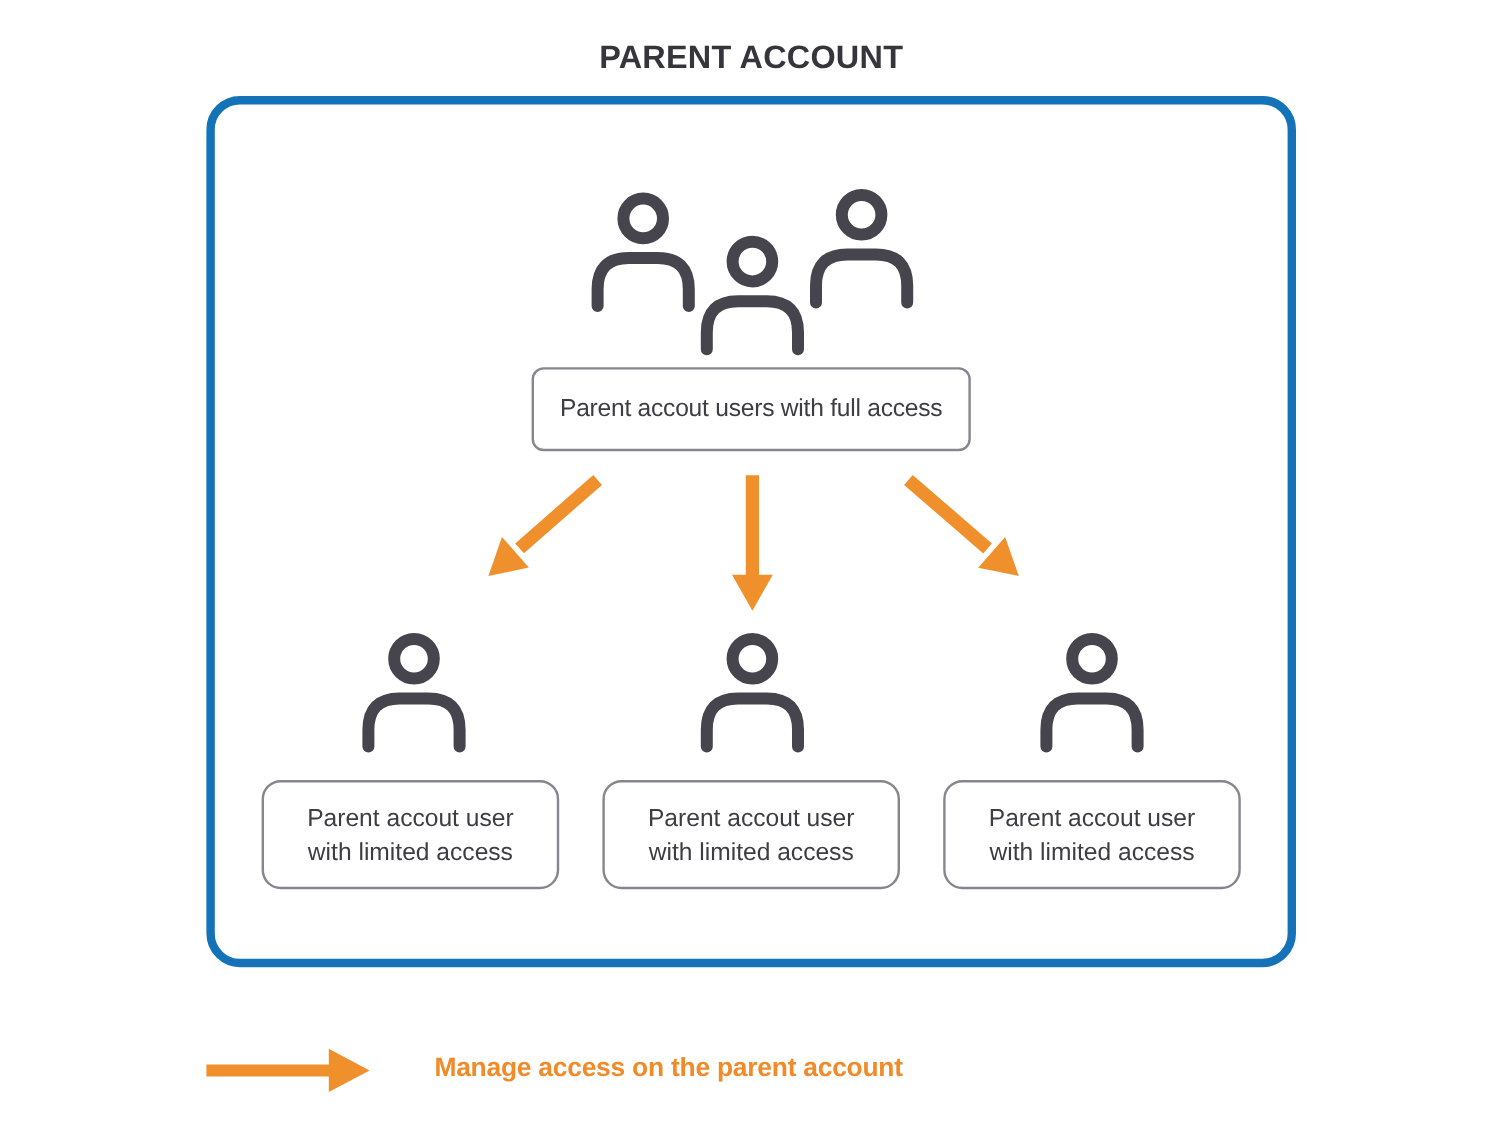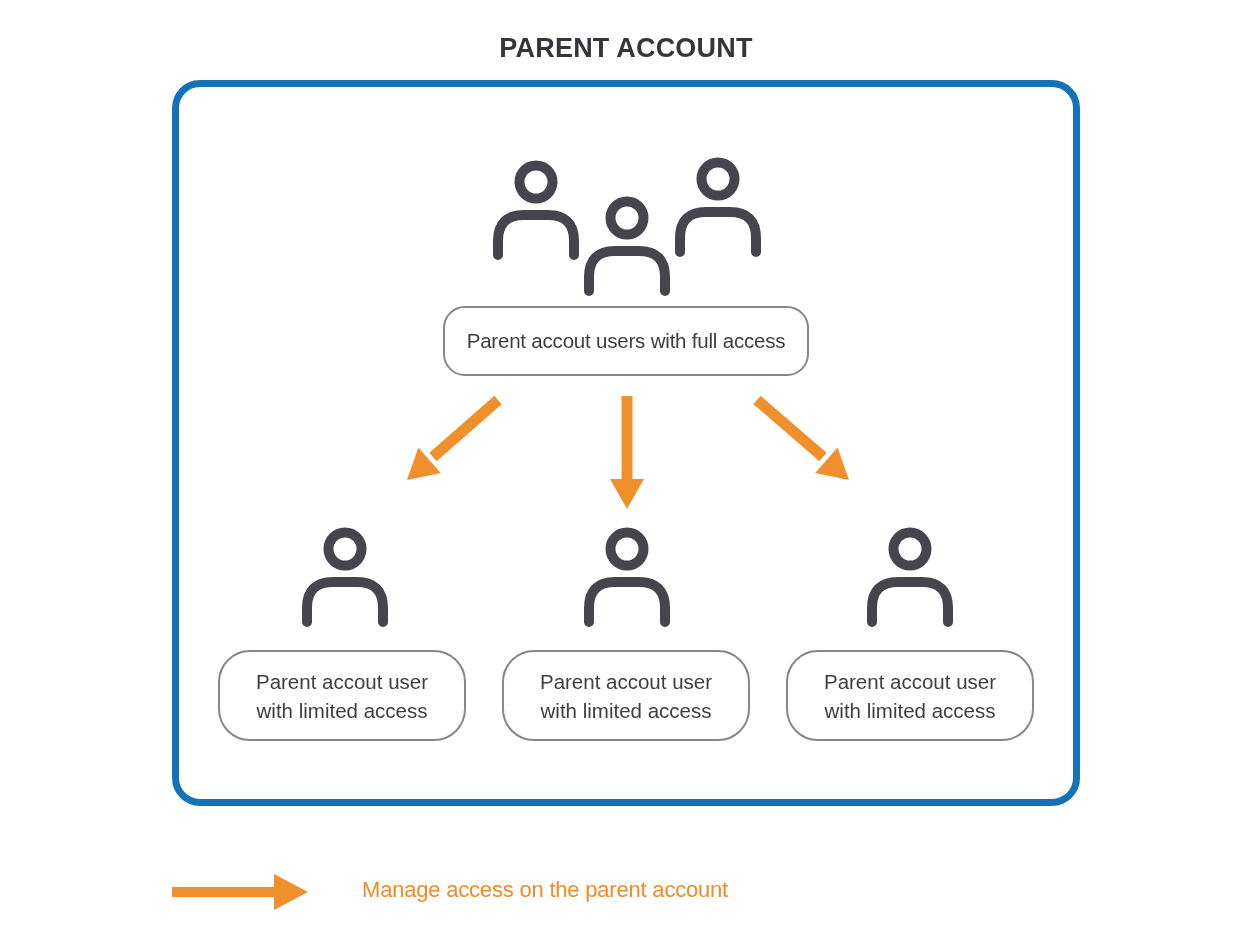--- a/index.html
+++ b/index.html
@@ -31,48 +31,48 @@
     position: absolute; left: 488px; top: 155px;
     width: 280px; height: 150px;
   }
   .person-icon {
     position: absolute; width: 90px; height: 108px; top: 520px;
   }
 
   .pill {
     position: absolute;
     border: 2px solid #86868E;
-    border-radius: 22px;
+    border-radius: 10px;
     background: #ffffff;
     display: flex; align-items: center; justify-content: center;
     color: #3E3D44;
   }
   .pill-full {
     left: 443px; top: 306px; width: 366px; height: 70px;
     font-size: 20.5px; letter-spacing: -0.2px; white-space: nowrap;
   }
   .pill-limited {
     top: 650px; width: 248px; height: 91px;
-    border-radius: 32px;
+    border-radius: 16px;
     font-size: 20.5px; line-height: 29px; text-align: center;
   }
   .pill-limited span { display: block; width: 200px; margin: 0 auto; }
 
   .arrows-svg {
     position: absolute; left: 393px; top: 394px;
     width: 470px; height: 120px;
   }
 
   .legend {
     position: absolute; left: 0; top: 860px; width: 1252px; height: 60px;
   }
   .legend-arrow { position: absolute; left: 170px; top: 12px; width: 140px; height: 40px; }
   .legend-label {
     position: absolute; left: 362px; top: 17px;
-    font-size: 22px; font-weight: normal; color: #F18A28;
+    font-size: 22px; font-weight: bold; color: #F18A28;
     letter-spacing: -0.2px;
   }
 </style>
 </head>
 <body>
 
 <div class="canvas">
 
   <div class="title">PARENT ACCOUNT</div>
 

